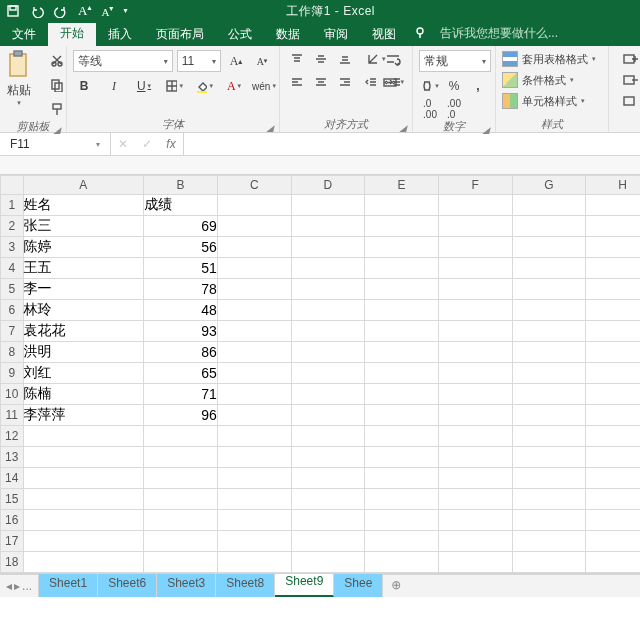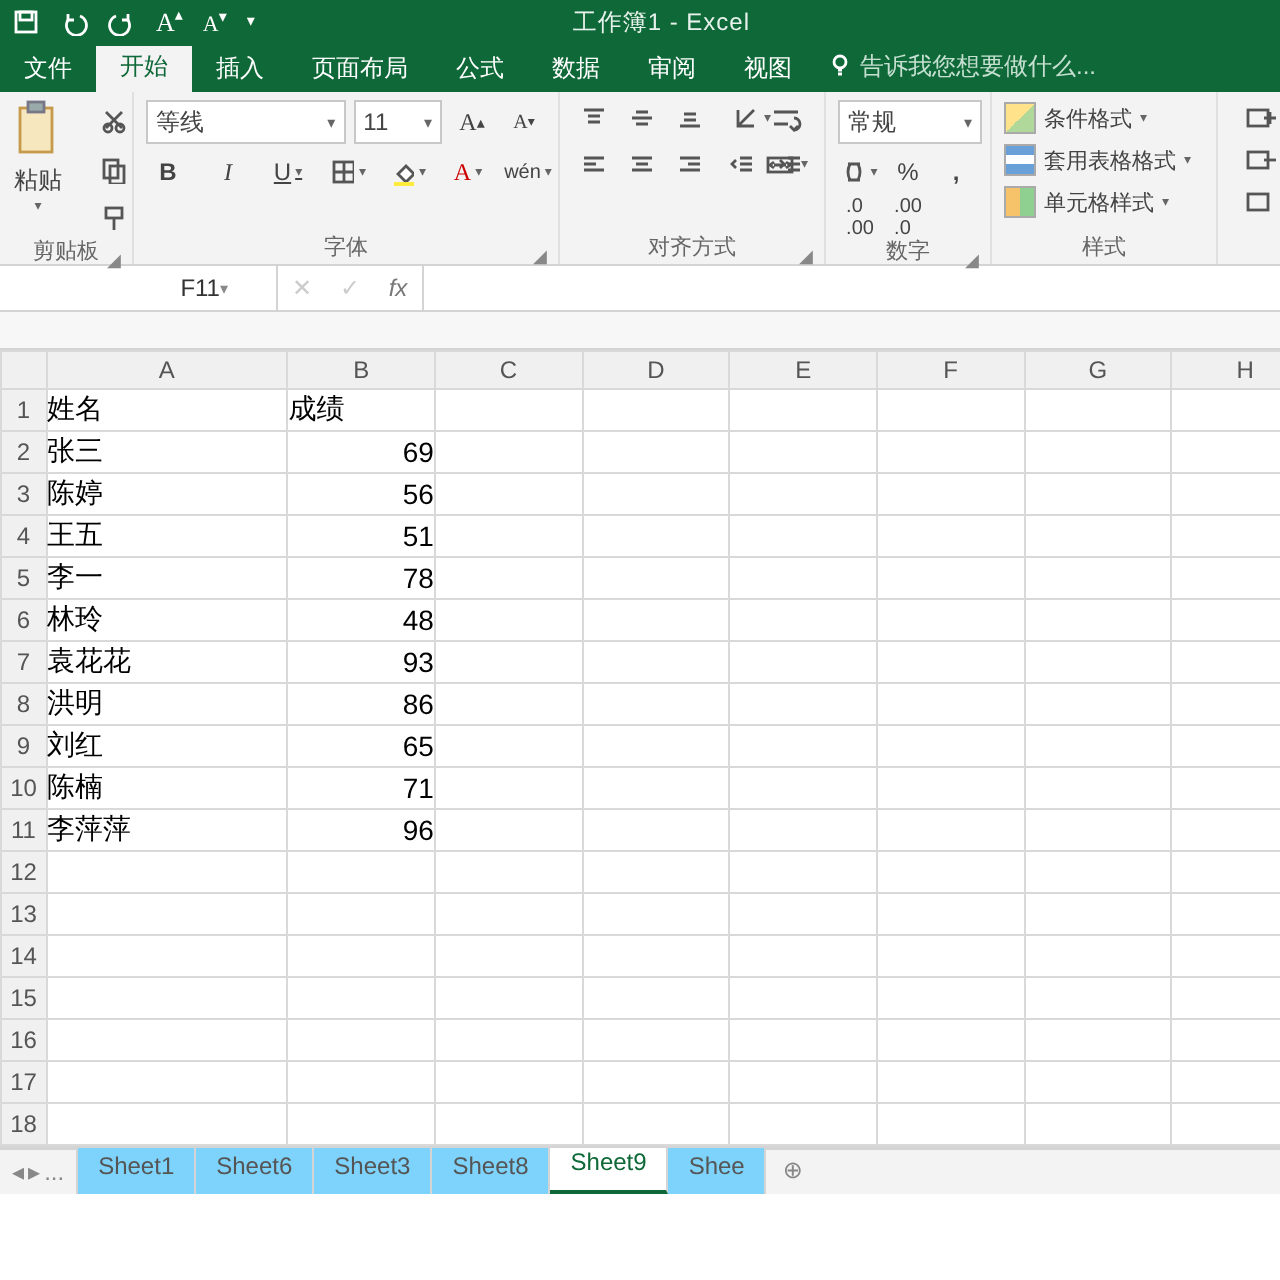--- a/index.html
+++ b/index.html
@@ -54,21 +54,21 @@
     background: #f3f3f3;
     color: #0e6837;
     font-family: Liberation Mono, monospace;
   }
   .tab.file {
     color: #fff;
   }
   .tell-me {
     display: flex;
     align-items: center;
-    gap: 4px;
+    gap: 14px;
     color: #c5e0d1;
     font-size: 12px;
     margin-left: 6px;
     padding-bottom:4px;
   }
   
   .ribbon {
     height: 86px;
     background: #f3f3f3;
     border-bottom: 1px solid #d4d4d4;
@@ -83,20 +83,21 @@
     padding: 4px 6px 0 6px;
     position: relative;
   }
   .group-label {
     font-size: 11px;
     color: #666;
     text-align: center;
     height: 16px;
     line-height: 16px;
     position: relative;
+    font-style: italic;
   }
   .group-label .launcher {
     position: absolute;
     right: -2px;
     bottom: 2px;
     width: 10px;
     height: 10px;
     color:#888;
     font-size:9px;
   }
@@ -123,22 +124,22 @@
   .swatch { width:14px; height:14px; border:1px solid #aaa; background:linear-gradient(135deg,#ffe28a 50%,#b0d89a 50%); }
   
   .namebox-row {
     height: 22px;
     border-bottom: 1px solid #d4d4d4;
     display:flex; align-items:stretch;
     background:#fff;
   }
   .namebox {
     width: 90px; border-right:1px solid #d4d4d4;
-    display:flex; align-items:center; padding:0 24px;
-    font-size:12px; color:#333; justify-content:flex-end;
+    display:flex; align-items:center; padding:0 10px;
+    font-size:12px; color:#333; justify-content:space-between;
   }
   .namebox .caret { font-size:8px; color:#888;}
   .fx-btns { display:flex; align-items:center; border-right:1px solid #d4d4d4; }
   .fx-btns span { width:24px; text-align:center; color:#999; cursor:pointer; }
   .fx-input { flex:1; padding:0 6px; display:flex; align-items:center; }
   .spacer-row { height: 18px; background:#f7f7f7; border-bottom:1px solid #d4d4d4; }
   
   .grid-wrap {
     position: relative;
     height: 398px;
@@ -427,27 +428,27 @@
         <span class="btn" style="font-size:10px;">.0<br>.00</span>
         <span class="btn" style="font-size:10px;">.00<br>.0</span>
       </div>
     </div>
     <div class="group-label"><span>数字</span><span class="launcher">◢</span></div>
   </div>
 
   <div class="group" style="min-width:100px;">
     <div class="vstack" style="gap:3px;">
       <div class="style-item">
-          <span class="swatch"></span>
-          <span>条件格式</span>
+          <span class="swatch" style="background:linear-gradient(#6aa0d8 33%,#fff 33% 66%,#6aa0d8 66%);"></span>
+          <span>套用表格格式</span>
           <small class="caret" style="font-size:7px;color:#666;">▾</small>
         </div>
       <div class="style-item">
-          <span class="swatch" style="background:linear-gradient(#6aa0d8 33%,#fff 33% 66%,#6aa0d8 66%);"></span>
-          <span>套用表格格式</span>
+          <span class="swatch"></span>
+          <span>条件格式</span>
           <small class="caret" style="font-size:7px;color:#666;">▾</small>
         </div>
       <div class="style-item">
           <span class="swatch" style="background:linear-gradient(90deg,#f7c36a 50%,#8fcf8f 50%);"></span>
           <span>单元格样式</span>
           <small class="caret" style="font-size:7px;color:#666;">▾</small>
         </div>
     </div>
     <div class="group-label"><span>样式</span></div>
   </div>

